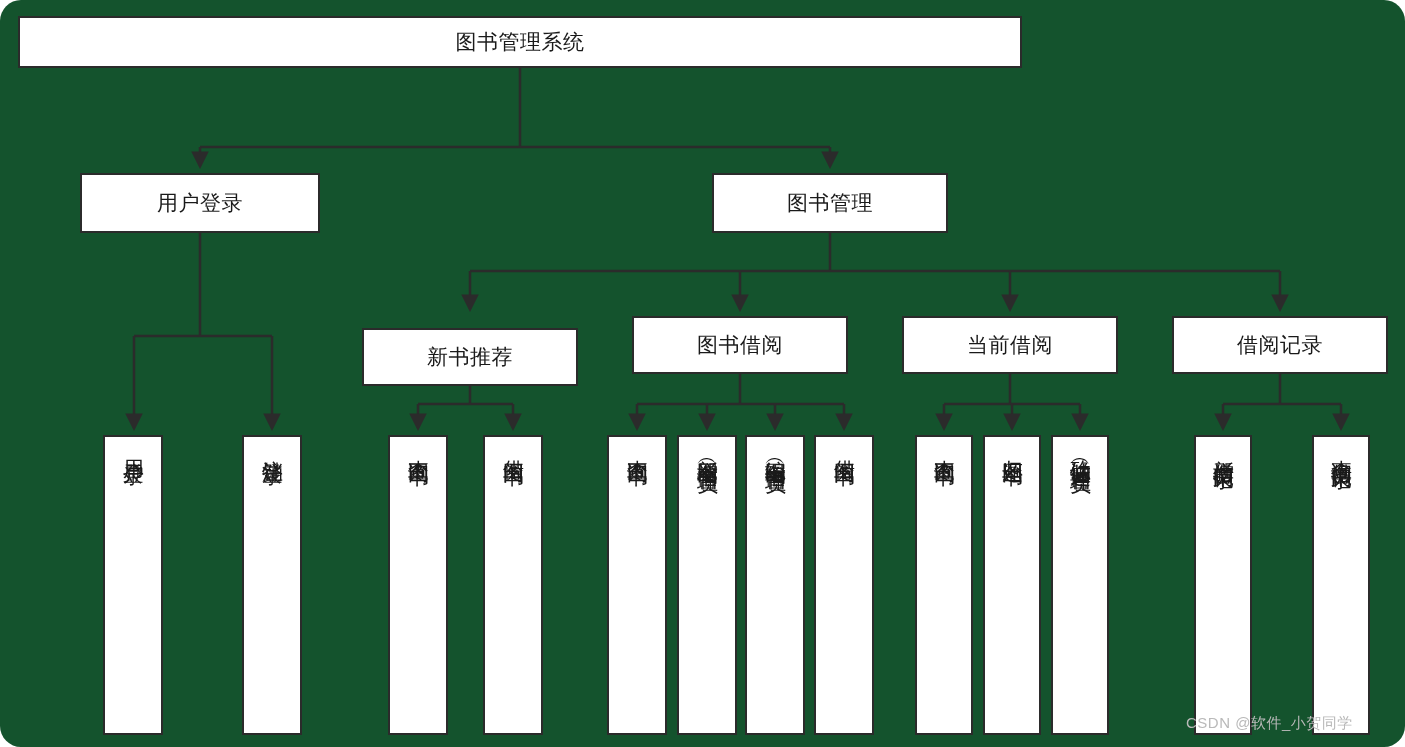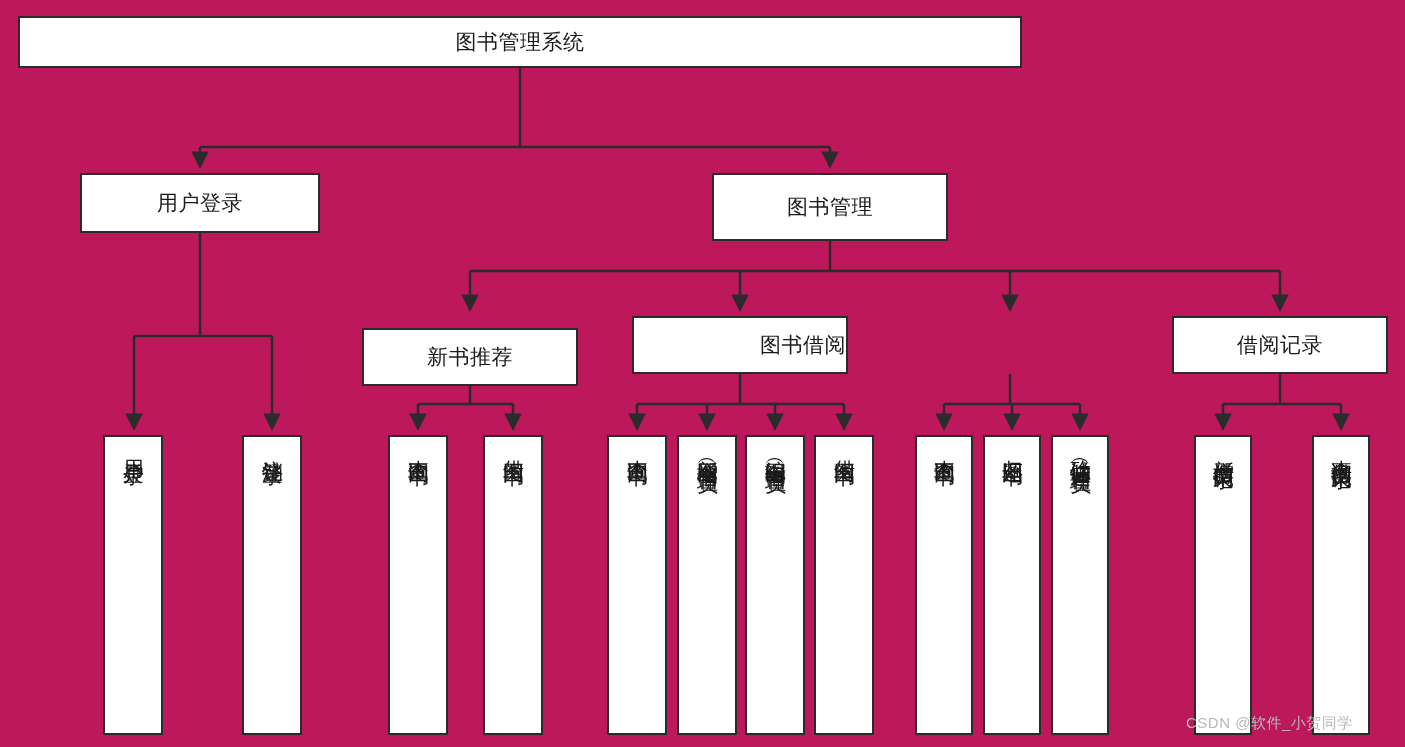--- a/index.html
+++ b/index.html
@@ -9,22 +9,23 @@
     background: #ffffff;
   }
   body {
     font-family: "Liberation Sans", "DejaVu Sans", sans-serif;
     color: #111111;
   }
   #canvas {
     position: relative;
     width: 1405px;
     height: 747px;
-    background: #be185d;
+    background: #14532d;
     overflow: hidden;
+    border-radius: 21px;
   }
   #edges {
     position: absolute;
     left: 0;
     top: 0;
     width: 1405px;
     height: 747px;
     pointer-events: none;
   }
   .node {
@@ -133,32 +134,35 @@
   </svg>
 
   <div class="node root" style="left:18px; top:16px; width:1004px; height:52px;">
     <span class="node-label">图书管理系统</span>
   </div>
 
   <div class="node" style="left:80px; top:173px; width:240px; height:60px;">
     <span class="node-label">用户登录</span>
   </div>
 
-  <div class="node" style="left:712px; top:173px; width:236px; height:68px;">
+  <div class="node" style="left:712px; top:173px; width:236px; height:60px;">
     <span class="node-label">图书管理</span>
   </div>
 
   <div class="node" style="left:362px; top:316px; width:216px; height:58px;margin-top:12px;">
     <span class="node-label">新书推荐</span>
   </div>
 
-  <div class="node" style="left:632px; top:316px; width:216px; height:58px;justify-content:flex-end;">
+  <div class="node" style="left:632px; top:316px; width:216px; height:58px;">
     <span class="node-label">图书借阅</span>
   </div>
 
+  <div class="node" style="left:902px; top:316px; width:216px; height:58px;">
+    <span class="node-label">当前借阅</span>
+  </div>
 
   <div class="node" style="left:1172px; top:316px; width:216px; height:58px;">
     <span class="node-label">借阅记录</span>
   </div>
 
   <div class="node leaf" style="left:103px; top:435px; width:60px; height:300px;">
     <span class="node-label">用户登录</span>
   </div>
 
   <div class="node leaf" style="left:242px; top:435px; width:60px; height:300px;">

